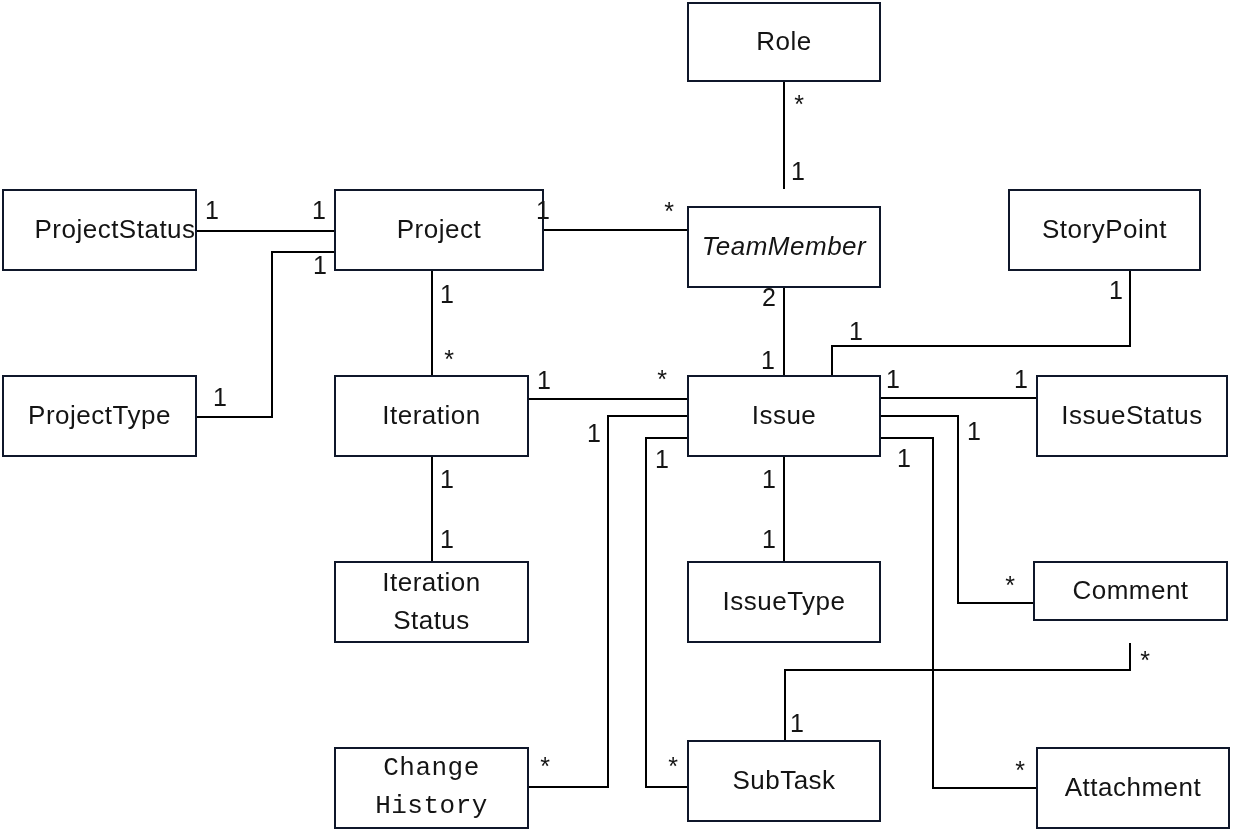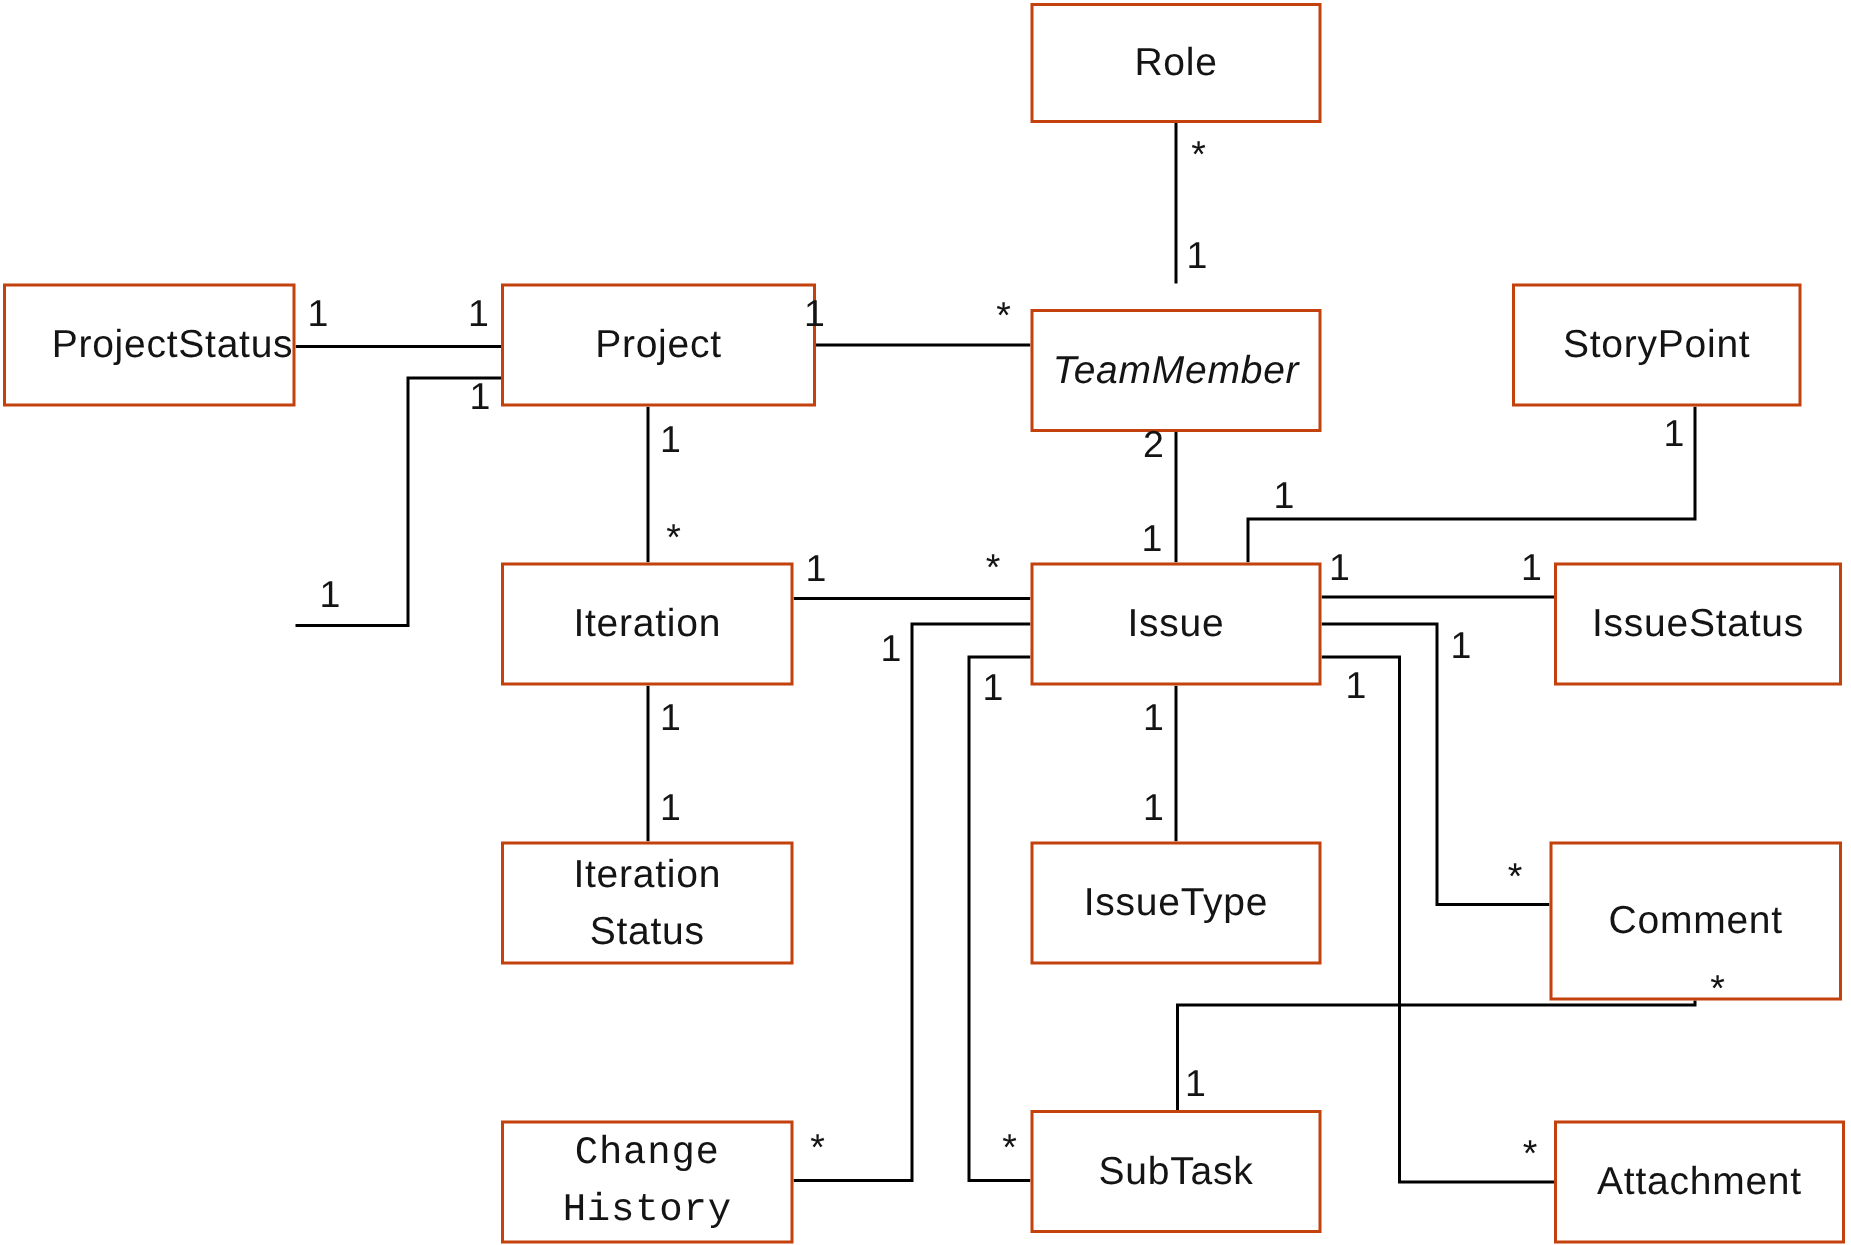--- a/index.html
+++ b/index.html
@@ -19,21 +19,21 @@
     position: absolute;
     left: 0;
     top: 0;
     width: 1234px;
     height: 830px;
   }
   .entity {
     position: absolute;
     box-sizing: border-box;
     background: #ffffff;
-    border: 2px solid #c2410c;
+    border: 2px solid #0f172a;
     display: flex;
     align-items: center;
     justify-content: center;
     text-align: center;
     color: #141414;
     font-size: 26px;
     line-height: 1.45;
     letter-spacing: 0.5px;
     z-index: 2;
   }
@@ -111,37 +111,40 @@
     </div>
     <div class="entity" style="left: 334px; top: 189px; width: 210px; height: 82px;">
       <span>Project</span>
     </div>
     <div class="entity" style="left: 687px; top: 206px; width: 194px; height: 82px; font-style: italic;">
       <span>TeamMember</span>
     </div>
     <div class="entity" style="left: 1008px; top: 189px; width: 193px; height: 82px;">
       <span>StoryPoint</span>
     </div>
+    <div class="entity" style="left: 2px; top: 375px; width: 195px; height: 82px;">
+      <span>ProjectType</span>
+    </div>
     <div class="entity" style="left: 334px; top: 375px; width: 195px; height: 82px;">
       <span>Iteration</span>
     </div>
     <div class="entity" style="left: 687px; top: 375px; width: 194px; height: 82px;">
       <span>Issue</span>
     </div>
     <div class="entity" style="left: 1036px; top: 375px; width: 192px; height: 82px;">
       <span>IssueStatus</span>
     </div>
     <div class="entity" style="left: 334px; top: 561px; width: 195px; height: 82px;">
       <span>Iteration
 Status</span>
     </div>
     <div class="entity" style="left: 687px; top: 561px; width: 194px; height: 82px;">
       <span>IssueType</span>
     </div>
-    <div class="entity" style="left: 1033px; top: 561px; width: 195px; height: 106px;">
+    <div class="entity" style="left: 1033px; top: 561px; width: 195px; height: 60px;">
       <span>Comment</span>
     </div>
     <div class="entity" style="left: 334px; top: 747px; width: 195px; height: 82px; font-family: Liberation Mono, monospace;">
       <span>Change
 History</span>
     </div>
     <div class="entity" style="left: 687px; top: 740px; width: 194px; height: 82px;">
       <span>SubTask</span>
     </div>
     <div class="entity" style="left: 1036px; top: 747px; width: 194px; height: 82px;">

